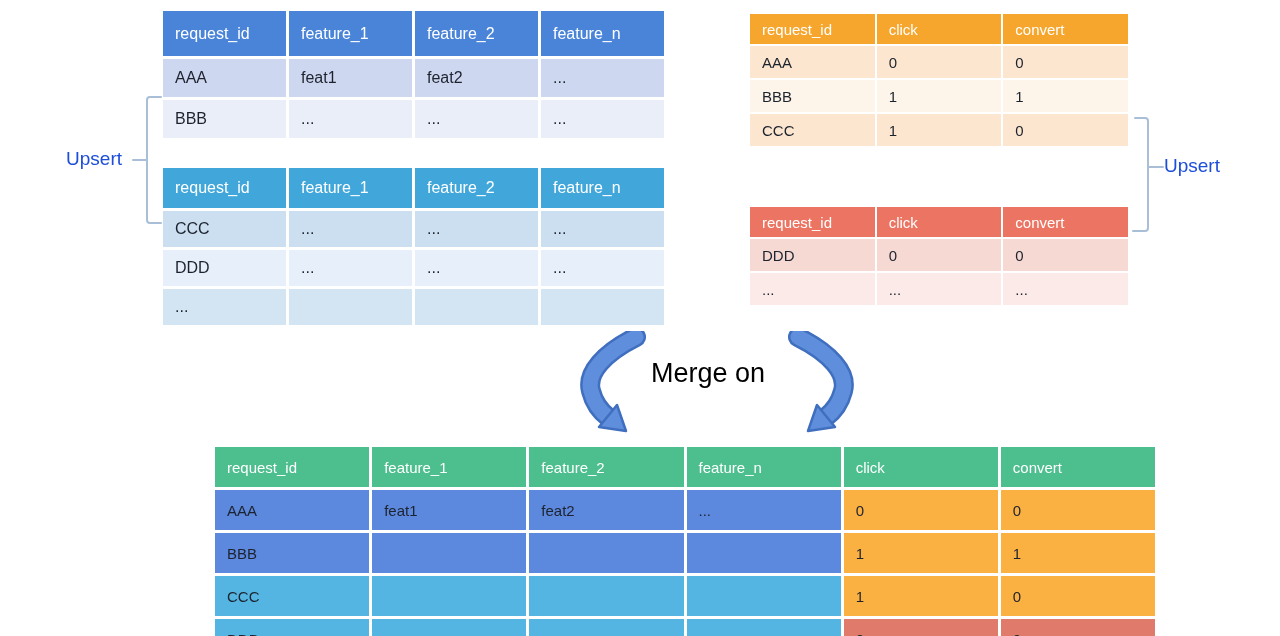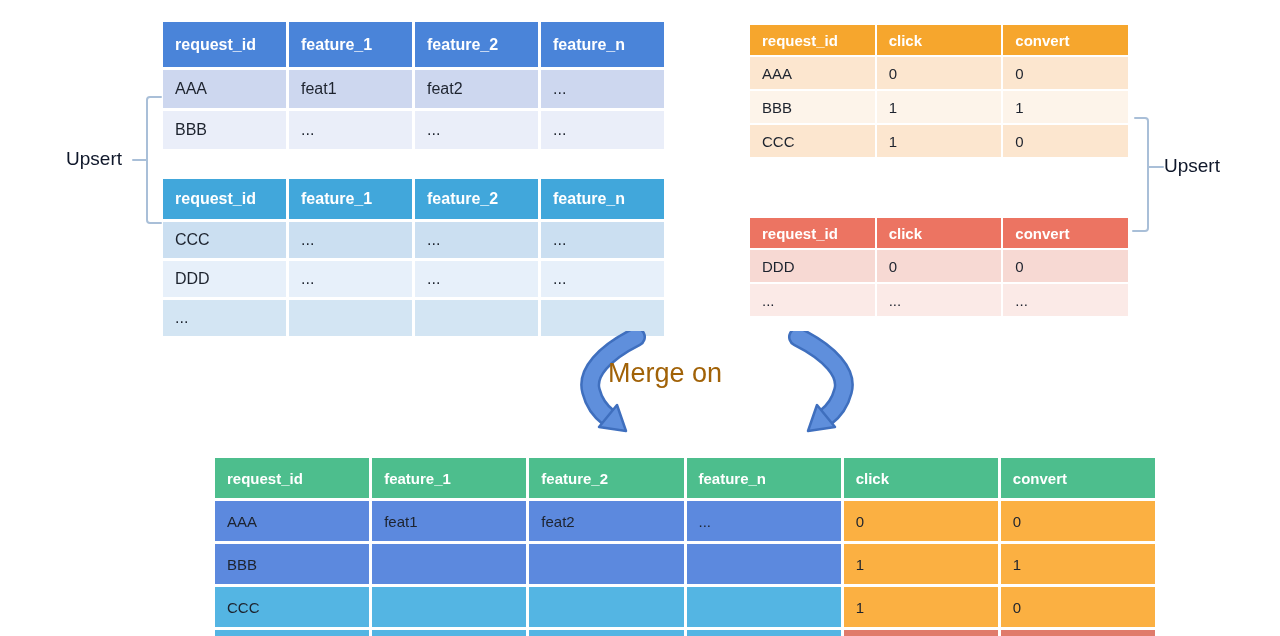--- a/index.html
+++ b/index.html
@@ -5,29 +5,29 @@
   html,body{margin:0;padding:0;background:#ffffff;}
   #stage{
     position:relative;width:1280px;height:636px;overflow:hidden;
     background:#ffffff;font-family:"Liberation Sans",sans-serif;
   }
   .dtable{position:absolute;display:grid;}
   .cell{
     display:flex;align-items:center;padding:0 12px;
     font-size:15px;color:#1d232e;white-space:nowrap;overflow:hidden;
   }
-  .cell.head{color:#ffffff;font-weight:bold;margin-top:11px;}
+  .cell.head{color:#ffffff;font-weight:normal;}
   .fs16 .cell{font-size:16px;}
-  .label{position:absolute;color:#0f172a;}
+  .label{position:absolute;color:#1d4ed8;}
   .upsert{font-size:19px;}
   #upsert-left{left:40px;top:148px;width:82px;text-align:right;}
   #upsert-right{left:1164px;top:155px;width:90px;text-align:left;}
   #merge-label{
-    left:608px;top:358px;width:200px;text-align:left;
-    font-size:27px;line-height:31px;color:#a16207;
+    left:608px;top:358px;width:200px;text-align:center;
+    font-size:27px;line-height:31px;color:#000000;
   }
   .svgbox{position:absolute;}
   #arrow-right{transform:scaleX(-1);}
 </style>
 </head>
 <body>
 
 <div id="stage">
 
   <div class="dtable fs16" style="left: 163px; top: 11px; width: 501px; grid-template-columns: repeat(4, 1fr); gap: 3px;">

